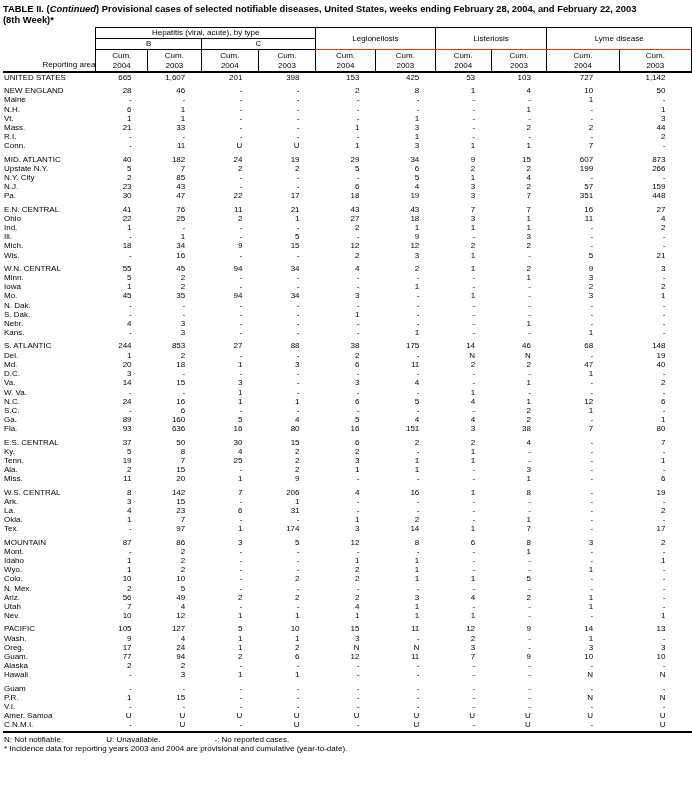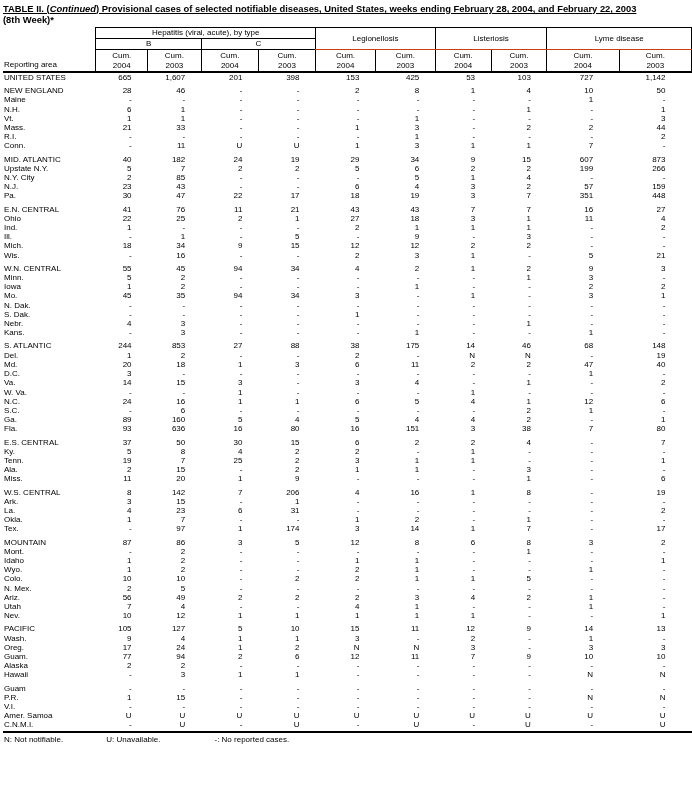--- a/index.html
+++ b/index.html
@@ -1,33 +1,33 @@
 <!DOCTYPE html>
 <html><head>
 <meta charset="utf-8">
 <style>
   html,body{margin:0;padding:0;background:#fff;overflow:hidden;}
   body{width:692px;height:785px;font-family:"Liberation Sans","DejaVu Sans",sans-serif;color:#000;
        -webkit-font-smoothing:antialiased;}
   .page{padding:3px 2px 0 3px;}
-  .title{font-weight:bold;font-size:9.4px;line-height:11px;white-space:nowrap;text-decoration:underline;}
+  .title{font-weight:bold;font-size:9.4px;line-height:11px;white-space:nowrap;}
   .title .cont{font-style:italic;font-weight:bold;}
   .title-line2{font-weight:bold;font-size:9.4px;line-height:11px;}
   table{width:689px;border-collapse:collapse;table-layout:fixed;margin-top:2px;}
   th,td{padding:0;font-weight:normal;font-size:8px;}
   
   thead th{line-height:10px;vertical-align:middle;text-align:center;}
   .hep-group{border:1px solid #000;}
   .grp{border-top:1px solid #000;border-bottom:1px solid #c2410c;}
   .bl{border-left:1px solid #000;}
   .br{border-right:1px solid #000;}
   .sub{border-bottom:1px solid #000;}
   .cum{border-left:1px solid #000;border-bottom:2px solid #000;line-height:9.5px;padding:1px 0;margin-top:15px;}
   .cum.last{border-right:1px solid #000;}
-  .area-head{text-align:left;vertical-align:bottom;border-bottom:2px solid #000;padding:0 0 1px 1px;margin-left:29px;}
+  .area-head{text-align:right;vertical-align:bottom;border-bottom:2px solid #000;padding:0 0 1px 1px;margin-left:29px;}
   
   tbody td{line-height:9.2px;white-space:nowrap;}
   td.area{text-align:left;padding-left:1px;overflow:hidden;}
   td.val{text-align:right;padding-right:16px;}
   td.val.wide{padding-right:26px;}
   tr.section-start td{padding-top:4px;}
   tr.table-end td{border-bottom:2px solid #000;padding-bottom:1px;}
   
   .footnotes{font-size:8px;line-height:9.5px;padding:2px 0 0 1px;}
   .legend span{display:inline-block;}
@@ -986,14 +986,15 @@
         </tr>
       </tbody>
   </table>
 
   <div class="footnotes">
     <div class="legend">
       <span class="l1">N: Not notifiable.</span>
       <span class="l2">U: Unavailable.</span>
       <span class="l3">-: No reported cases.</span>
     </div>
+    <div>* Incidence data for reporting years 2003 and 2004 are provisional and cumulative (year-to-date).</div>
   </div>
 </div>
 
 </body></html>

